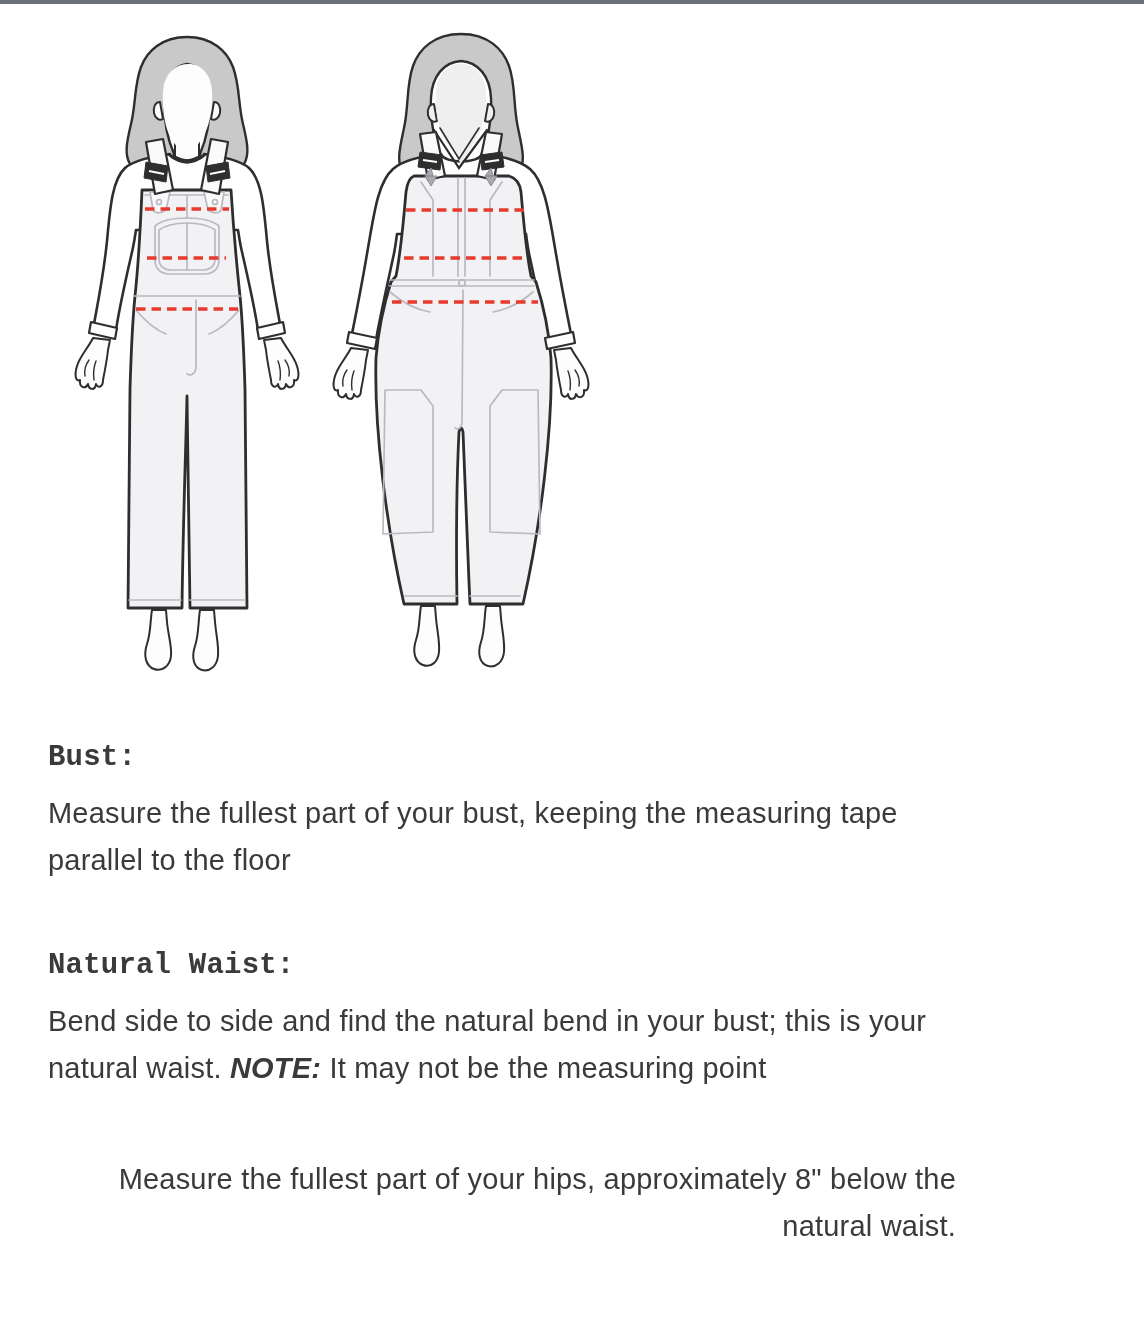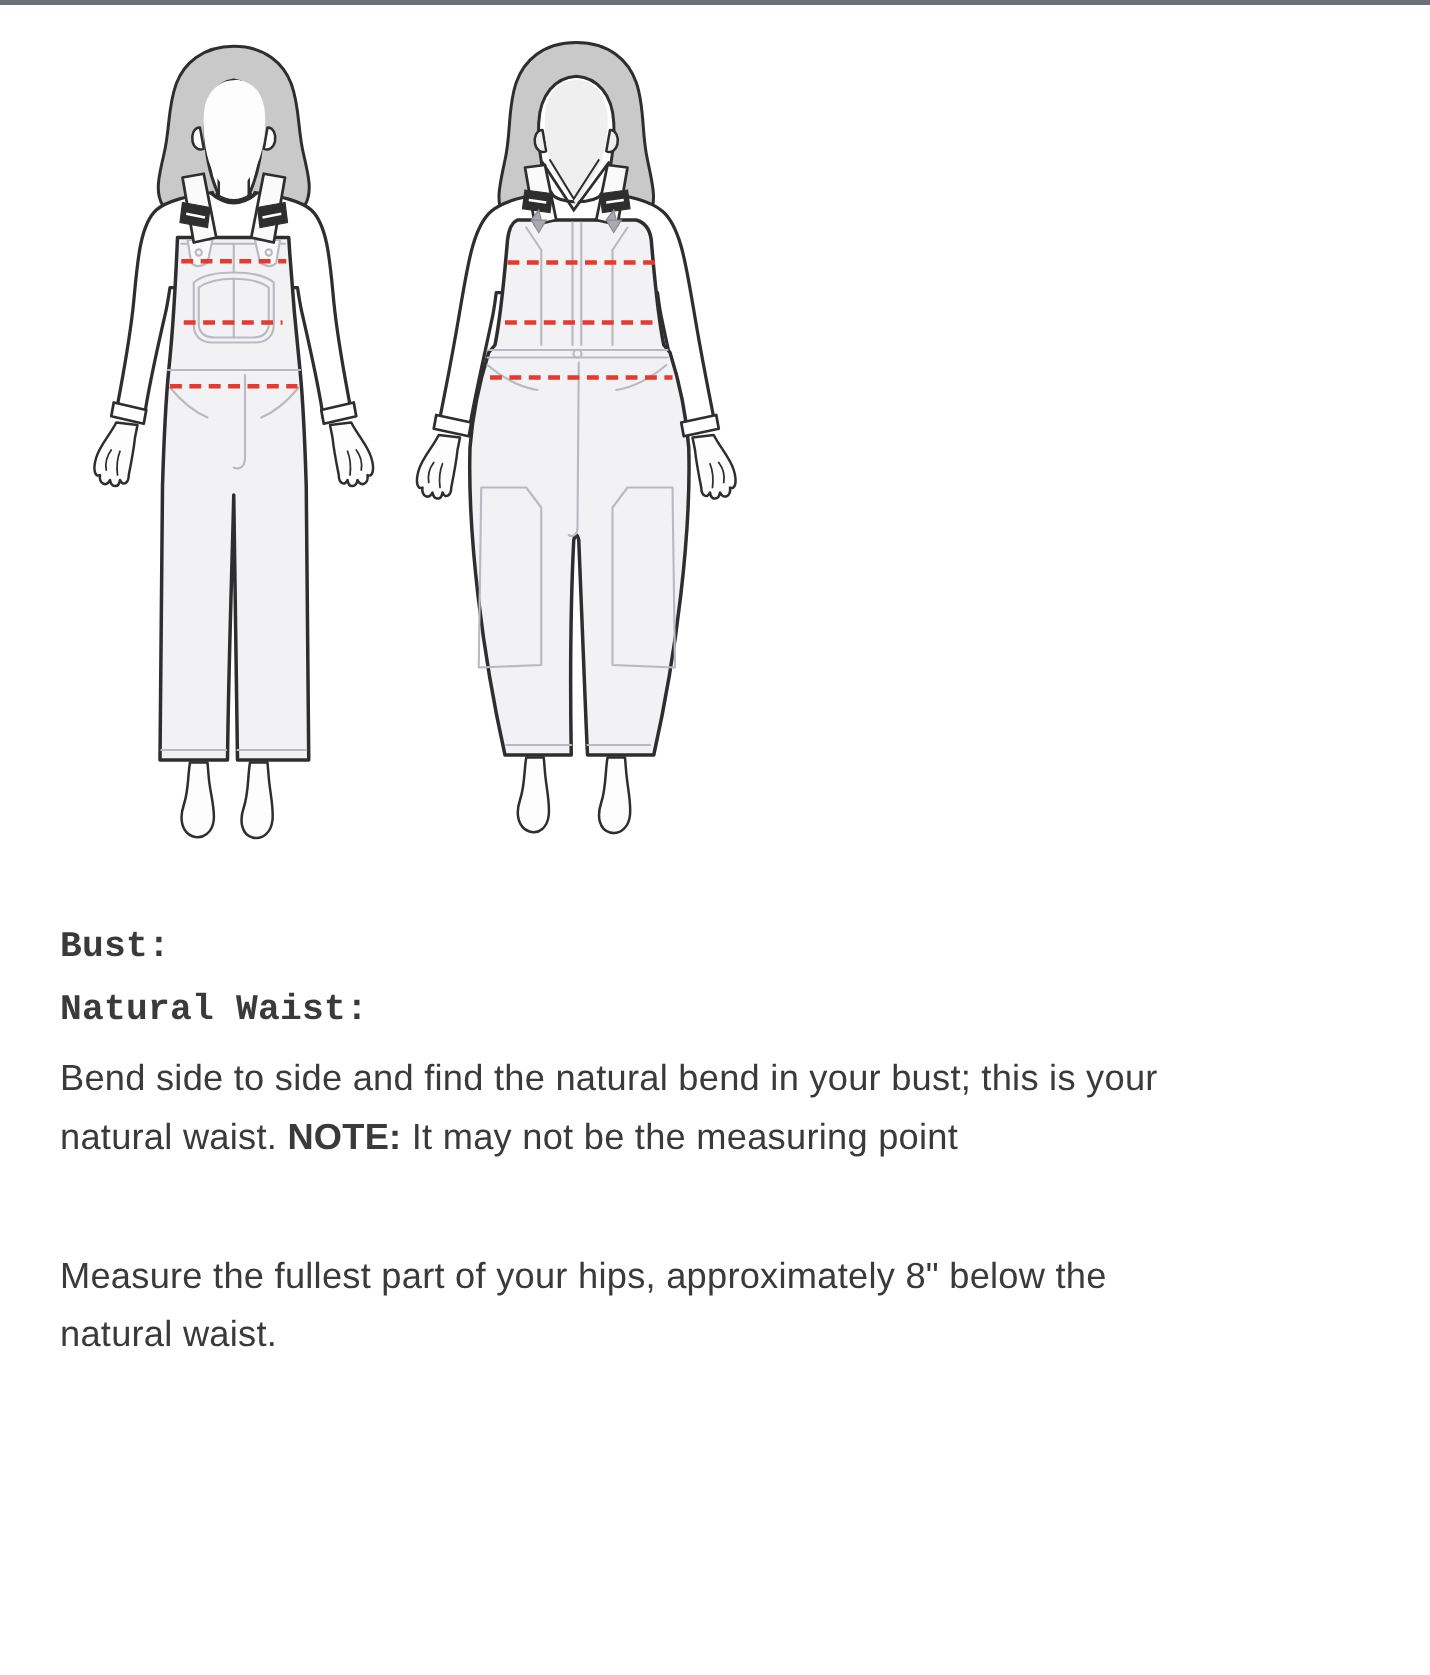--- a/index.html
+++ b/index.html
@@ -33,22 +33,22 @@
 
   main{padding:44px 188px 40px 48px;}
   main h3{
     font-size:29px;line-height:36px;font-weight:bold;
     margin:0 0 14px 0;letter-spacing:.2px;font-family:Liberation Mono, monospace;
   }
   main p{
     font-size:29px;line-height:47px;font-weight:normal;
     margin:0 0 64px 0;max-width:910px;letter-spacing:.2px;
   }
-  main section:last-child p{margin-bottom:0;}
-  main p b{font-weight:bold;}
+  main section:last-child p{margin-bottom:0;text-align:right;}
+  main p b{font-weight:bold;font-style:italic;}
 </style>
 </head>
 <body>
 
 <div class="topbar"></div>
 
 <figure class="illustration">
 <svg width="640" height="692" viewBox="0 0 640 692" xmlns="http://www.w3.org/2000/svg" role="img">
 
   <g>
@@ -218,20 +218,21 @@
     <path class="dash" d="M 406 206 L 528 206"></path>
     <path class="dash" d="M 404 254 L 527 254"></path>
     <path class="dash" d="M 392 298 L 538 298"></path>
   </g>
 </svg>
 </figure>
 
 <main>
   <section>
     <h3>Bust:</h3>
+    <p>Measure the fullest part of your bust, keeping the measuring tape parallel to the floor</p>
   </section>
 
   <section>
     <h3>Natural Waist:</h3>
     <p><span>Bend side to side and find the natural bend in your bust; this is your natural waist. </span><b>NOTE:</b><span> It may not be the measuring point</span></p>
   </section>
 
   <section>
     <p>Measure the fullest part of your hips, approximately 8" below the natural waist.</p>
   </section>

